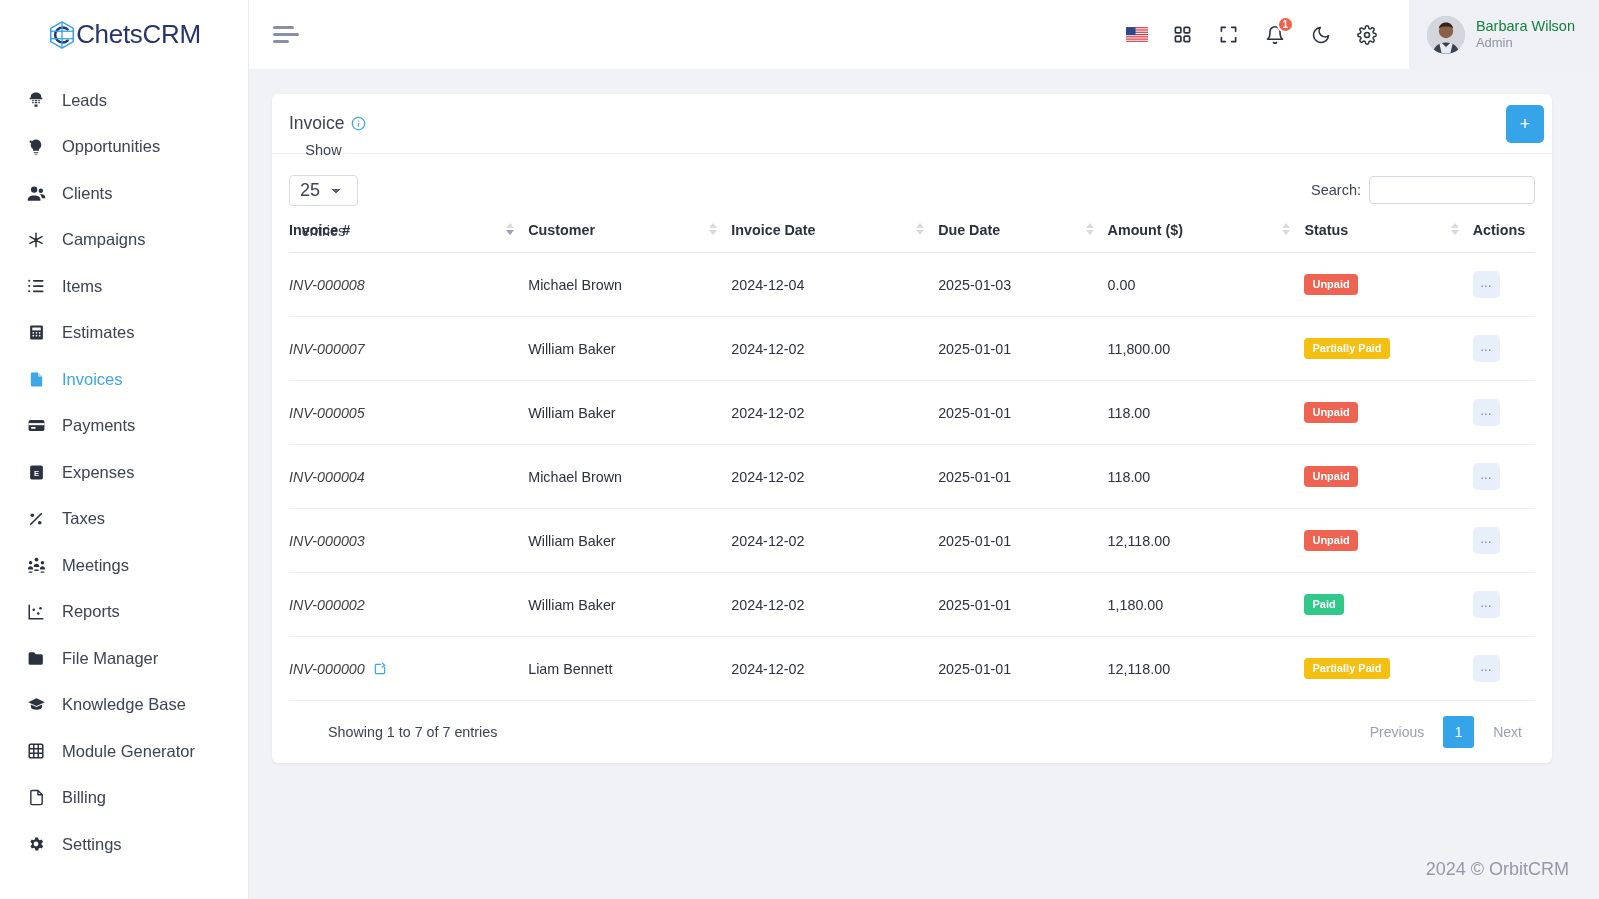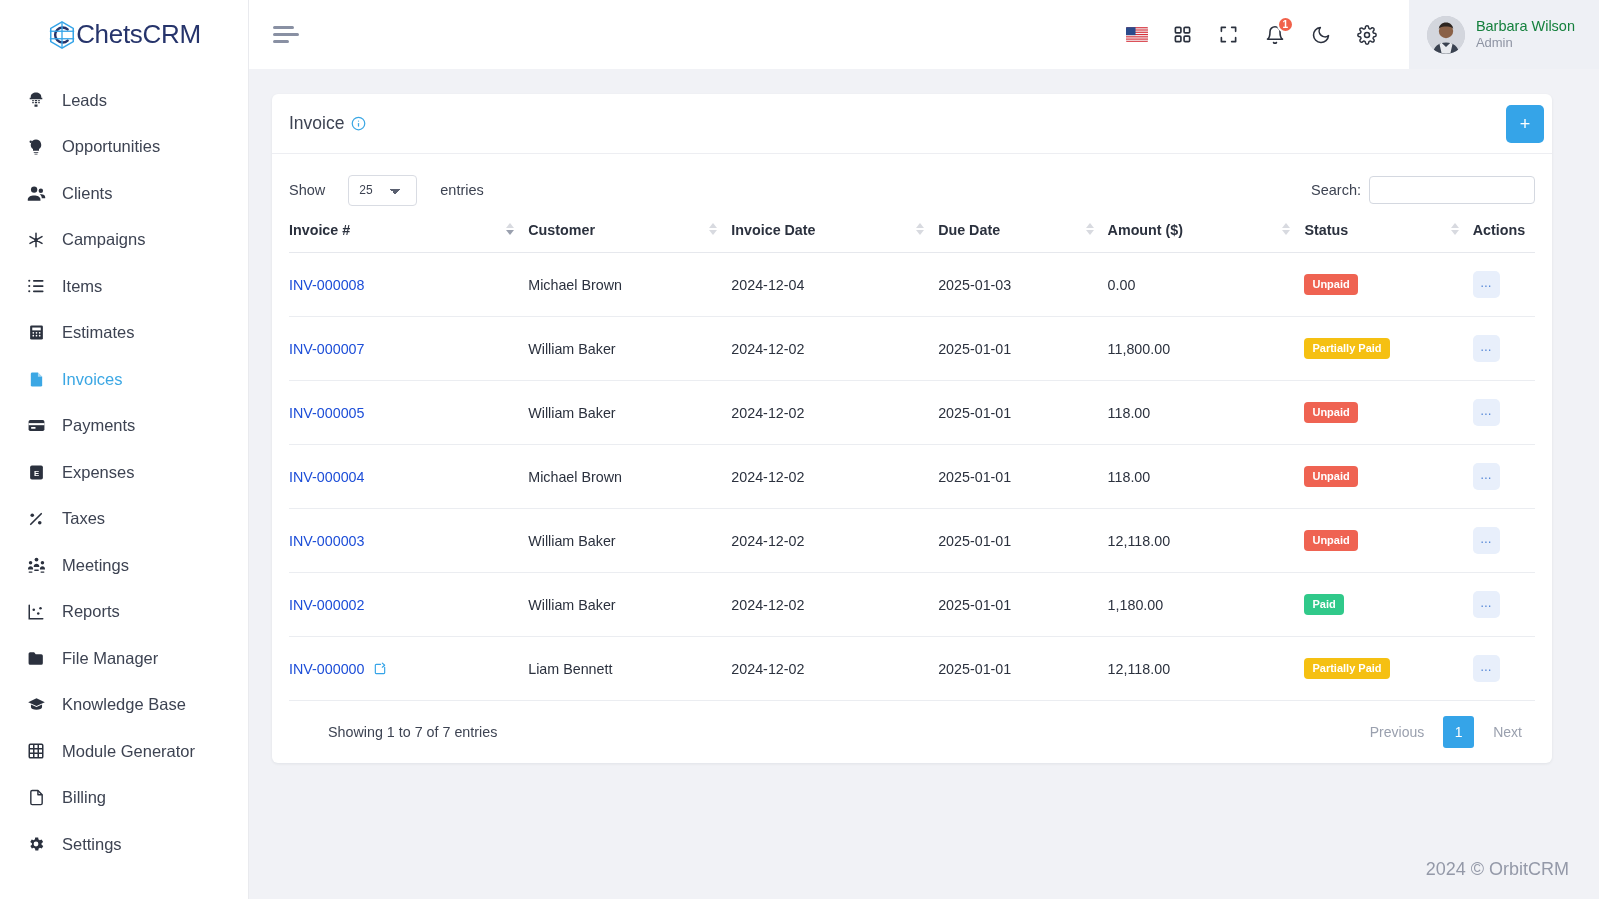--- a/index.html
+++ b/index.html
@@ -105,24 +105,24 @@
   .info-ico { color: #3ba7e4; display: flex; cursor: pointer; }
   .add-btn {
     margin-left: auto; width: 38px; height: 38px; border-radius: 5px;
     background: #35a4e8; color: #fff; border: none; cursor: pointer;
     font-size: 18px; display: flex; align-items: center; justify-content: center;
     font-weight: 300; line-height: 1;
   }
   .card-body { padding: 18px 17px 0 17px; }
 
   .dt-controls { display: flex; align-items: center; height: 36px; }
-  .dt-len { display: flex; align-items: center; gap: 23px; font-size: 14.5px; color: #3d4352; }
+  .dt-len { display: flex; align-items: center; gap: 17px; font-size: 14.5px; color: #3d4352; flex-direction: column; }
   .dt-select {
     width: 69px; height: 31px; border: 1px solid #d9dce3; border-radius: 4px;
-    background: #fff; font-size: 12px; color: #3d4352; padding: 0 6px 0 10px;
+    background: #fff; font-size: 18px; color: #3d4352; padding: 0 6px 0 10px;
     font-family: "Liberation Sans", sans-serif; cursor: pointer;
     -webkit-appearance: none; appearance: none;
     background-image: linear-gradient(45deg, transparent 50%, #5a6070 50%), linear-gradient(135deg, #5a6070 50%, transparent 50%);
     background-position: calc(100% - 21px) 13px, calc(100% - 16px) 13px;
     background-size: 5px 5px, 5px 5px; background-repeat: no-repeat;
   }
   .dt-search { margin-left: auto; display: flex; align-items: center; gap: 8px;
     font-size: 14.5px; color: #3d4352; }
   .dt-search input {
     width: 166px; height: 28px; border: 1px solid #d4d8e0; border-radius: 4px;
@@ -143,21 +143,21 @@
   .ar { width: 0; height: 0; border-left: 4px solid transparent; border-right: 4px solid transparent; }
   .ar-up { border-bottom: 5px solid #d8dae0; }
   .ar-dn { border-top: 5px solid #d8dae0; }
   .sorter.active .ar-dn { border-top-color: #9aa0ae; }
 
   tbody td {
     font-size: 14.3px; color: #2b313e; padding: 18px 0 18px 0;
     border-bottom: 1px solid #ebedf1; vertical-align: middle;
   }
   tbody tr:last-child td { border-bottom: 1px solid #ebedf1; }
-  .inv-link { color: #1d4ed8; text-decoration: none; cursor: pointer; }
+  .inv-link { color: #404040; text-decoration: none; cursor: pointer; font-style: italic; }
   .inv-cell { display: flex; align-items: center; gap: 8px; }
   .recur-ico { color: #35a4e8; display: flex; cursor: pointer; }
 
   .badge-pill {
     display: inline-block; border-radius: 4px; color: #fff;
     font-size: 11px; font-weight: 700; padding: 4px 8px 4px 8px; line-height: 1.1;
   }
   .b-unpaid { background: #ef6352; }
   .b-partial { background: #f5c012; }
   .b-paid { background: #30c98a; }

